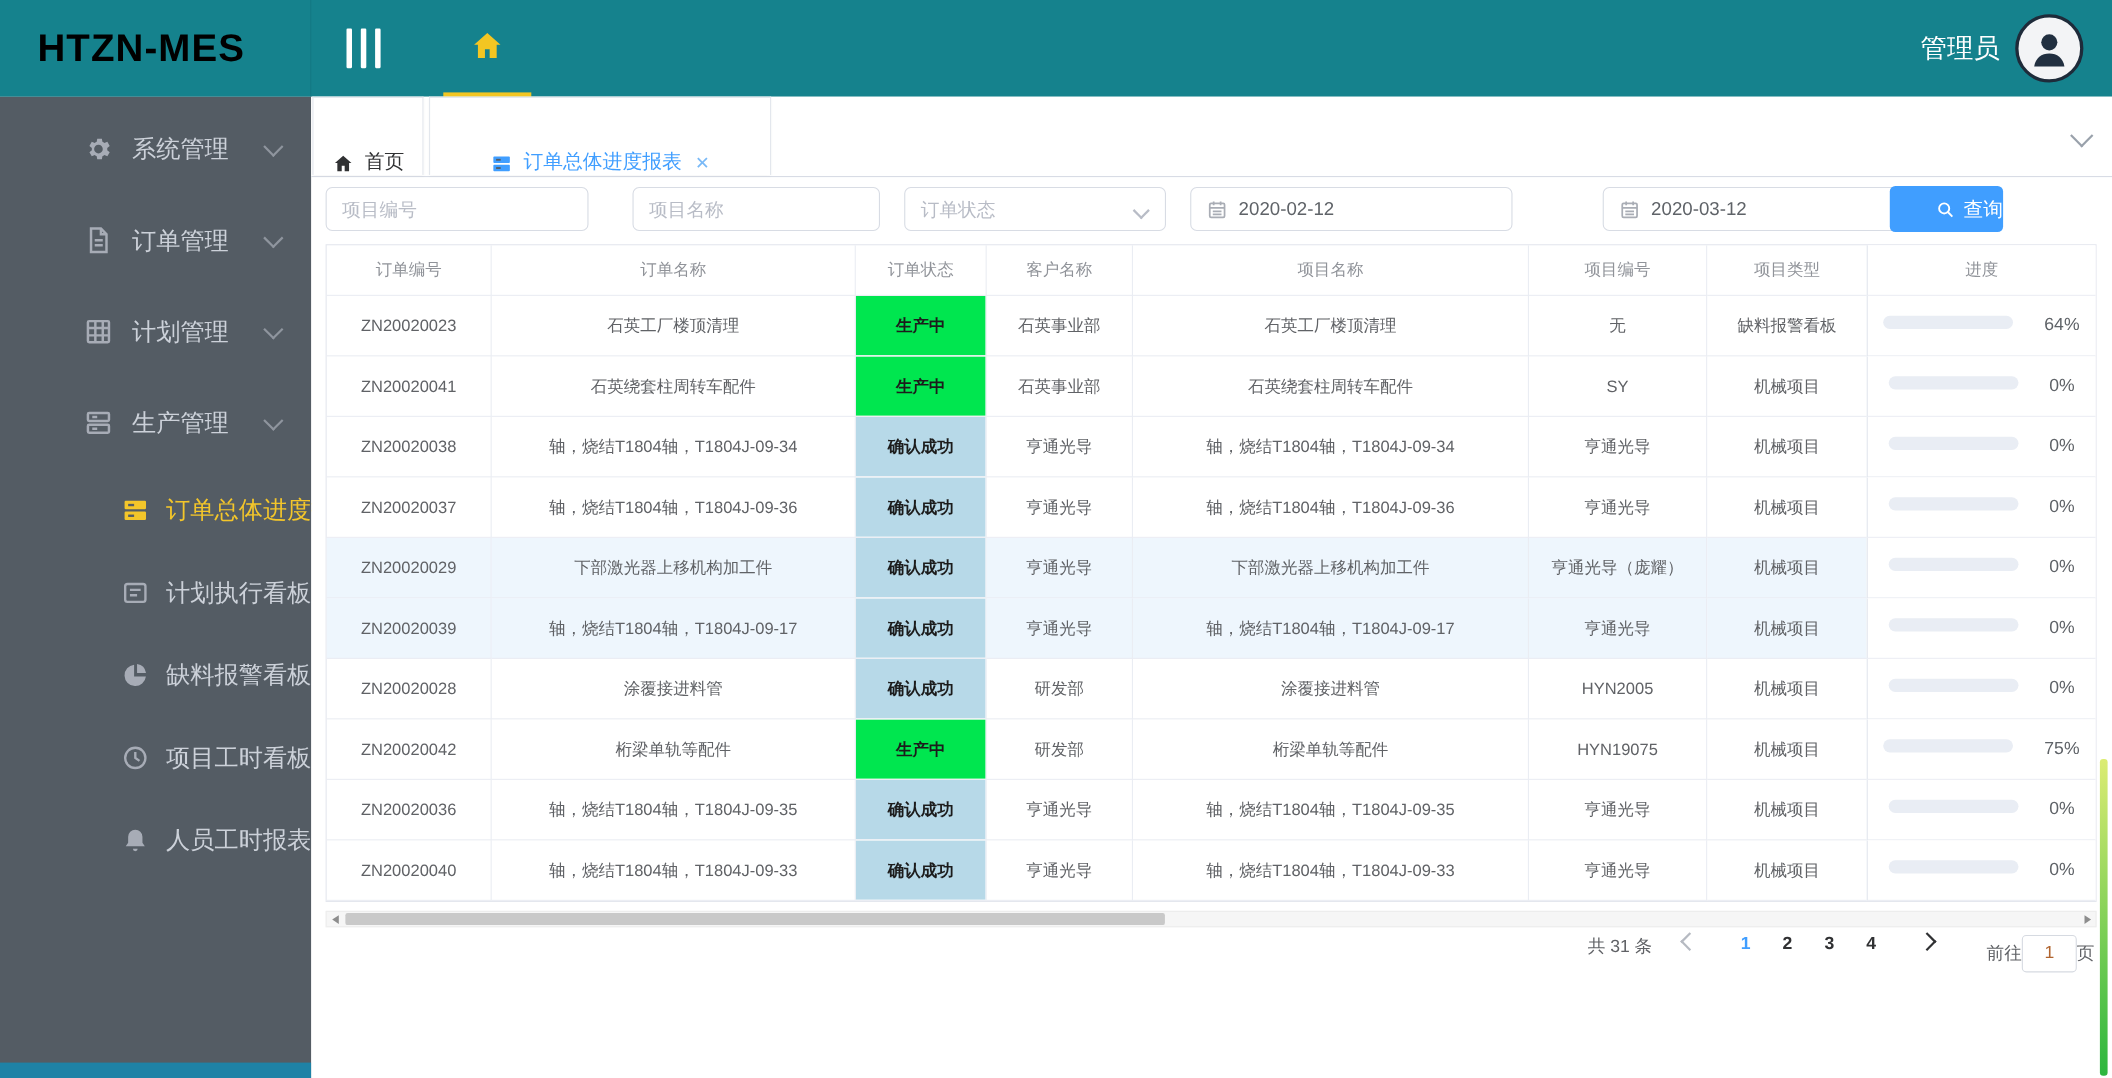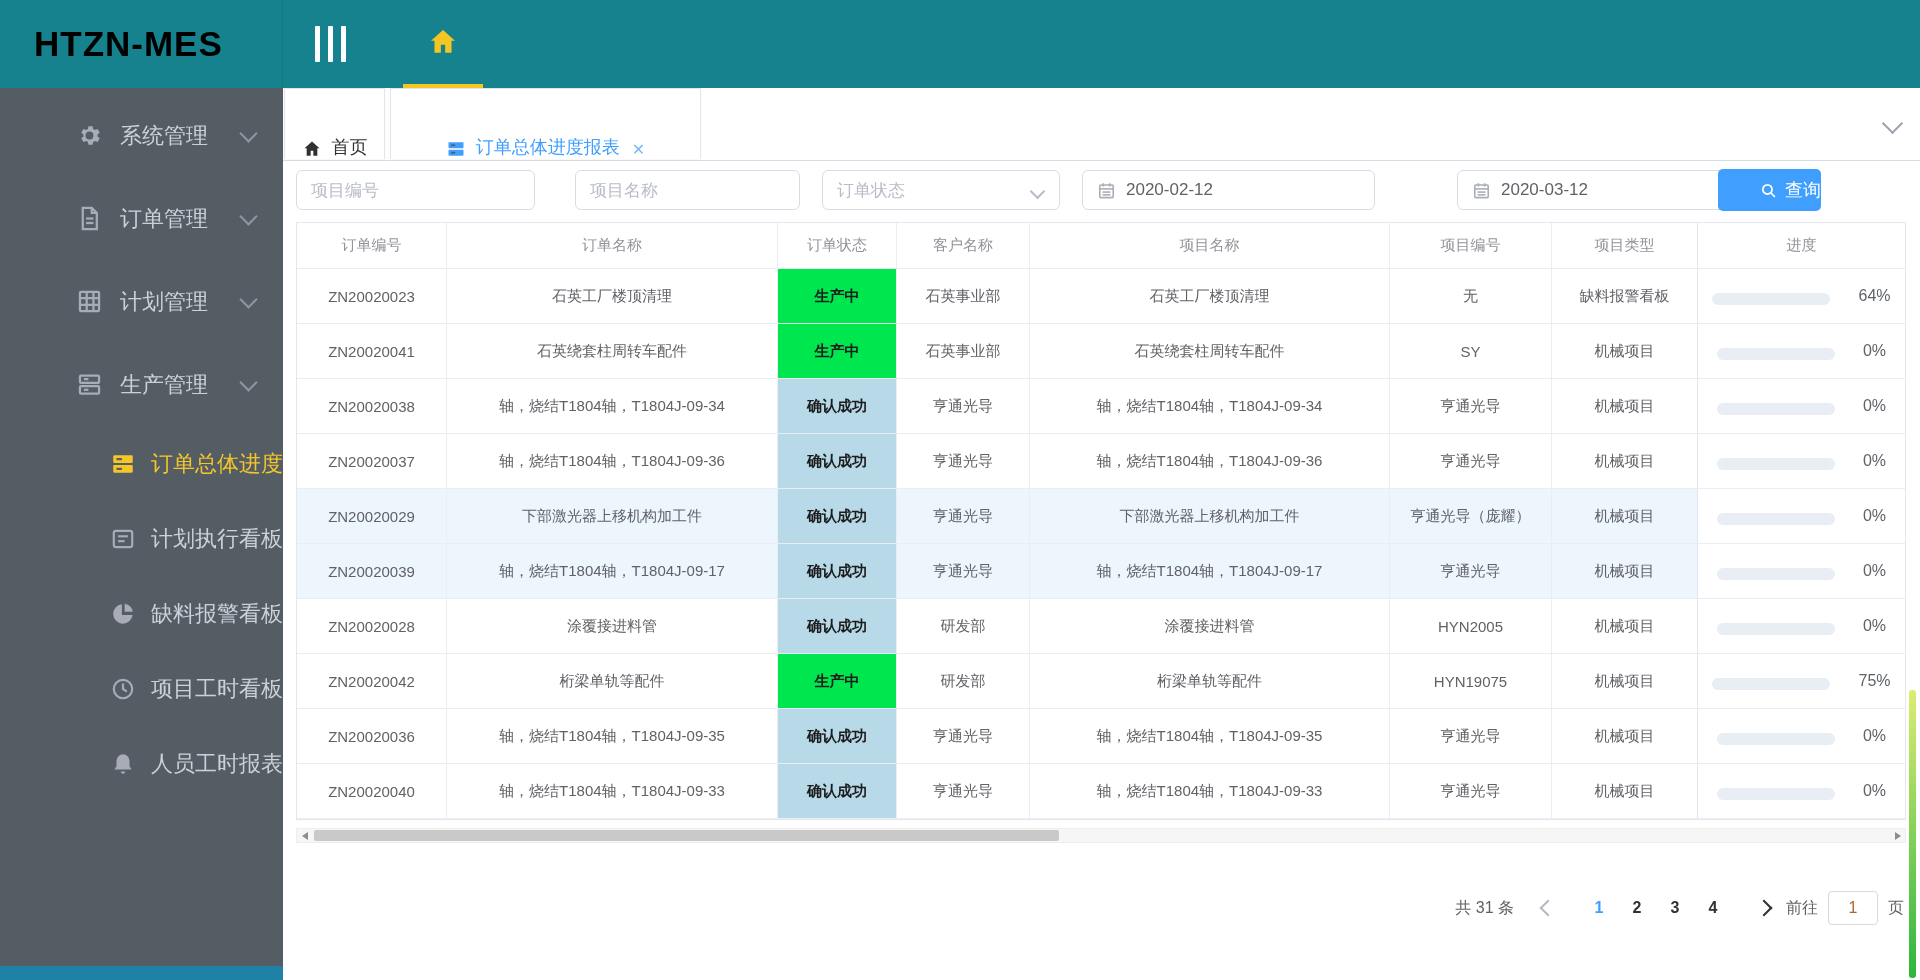--- a/index.html
+++ b/index.html
@@ -75,42 +75,42 @@
   .tcell{box-sizing:border-box;border-right:1px solid #eaedf3;border-bottom:1px solid #eaedf3;
          display:flex;align-items:center;justify-content:center;height:55px;overflow:hidden;white-space:nowrap;padding:0 6px}
   .tcell.c6{border-right:none}
   .tcell.c7{border-left:1px solid #e2e6ee;border-right:none;background:#fff}
   .thead{height:46px;color:#909399;font-size:15px}
   .st{width:100%;height:100%;display:flex;align-items:center;justify-content:center;font-weight:700;color:#1c1c1c}
   .st-green{background:var(--stgreen)}
   .st-blue{background:var(--stblue)}
   .tcell.status-cell{padding:0}
   .row-tint{background:#eef6fd}
-  .pwrap{display:flex;align-items:flex-end;gap:28px}
+  .pwrap{display:flex;align-items:flex-start;gap:28px}
   .ptrack{width:118px;height:12px;border-radius:6px;background:#e9edf4;overflow:hidden}
   .pfill{height:100%;border-radius:6px;background:var(--accent)}
   .plabel{font-size:16px;color:#5f6368}
 
   
   .hscroll{position:absolute;left:13px;top:740px;width:1610px;height:15px;background:#f6f6f6;border:1px solid #ededed;box-sizing:border-box}
   .hs-arrow{position:absolute;top:0;width:15px;height:13px;display:flex;align-items:center;justify-content:center;cursor:pointer}
   .hs-arrow.left{left:0}.hs-arrow.right{right:0}
   .tri-l{width:0;height:0;border-top:4px solid transparent;border-bottom:4px solid transparent;border-right:6px solid #8d8d8d}
   .tri-r{width:0;height:0;border-top:4px solid transparent;border-bottom:4px solid transparent;border-left:6px solid #8d8d8d}
   .hs-thumb{position:absolute;left:17px;top:1px;height:11px;width:745px;background:#c9c9c9;border-radius:2px;cursor:pointer}
 
   
-  .pagination{position:absolute;top:802px;right:16px;height:36px;display:flex;align-items:center;font-size:16px;color:#606266}
+  .pagination{position:absolute;top:762px;right:16px;height:36px;display:flex;align-items:flex-start;font-size:16px;color:#606266}
   .pg-total{margin-right:28px}
   .pchev{width:10px;height:10px;border-left:2px solid currentColor;border-bottom:2px solid currentColor;display:inline-block;cursor:pointer}
   .pchev.left{transform:rotate(45deg);color:#b6bac2;margin-right:26px}
   .pchev.right{transform:rotate(225deg);color:#303133;margin-left:26px}
   .pg-num{width:38px;text-align:center;font-weight:700;color:#303133;cursor:pointer}
   .pg-num.current{color:var(--accent)}
-  .pg-goto{margin-left:16px;display:flex;align-items:center;gap:10px}
+  .pg-goto{margin-left:48px;display:flex;align-items:center;}
   .pg-input{width:50px;height:34px;border:1px solid #d6dae1;border-radius:4px;box-sizing:border-box;
             display:flex;align-items:center;justify-content:center;color:#b0642f;font-size:16px;background:#fff;cursor:text}
 
   .edge-scroll{position:absolute;right:4px;top:690px;width:7px;height:288px;border-radius:3px;
                background:linear-gradient(#dcec72,#2cb63e);cursor:pointer}
 </style>
 </head>
 <body>
 
 <div class="app-header">
@@ -120,20 +120,29 @@
       <i></i>
       <i></i>
     </div>
   <div class="topnav-home">
     <span class="icon">
       <svg viewBox="0 0 24 24">
           <path d="M12 3l9 8h-2.6v9h-4.8v-6h-3.2v6H5.6v-9H3z"></path>
         </svg>
     </span>
     <span class="home-underline"></span>
+  </div>
+  <div class="user-area">
+    <span class="user-name">管理员</span>
+    <span class="avatar">
+      <svg viewBox="0 0 24 24">
+          <circle cx="12" cy="9" r="4"></circle>
+          <path d="M4.5 21c.6-4.3 3.7-6.5 7.5-6.5s6.9 2.2 7.5 6.5z"></path>
+        </svg>
+    </span>
   </div>
 </div>
 
 <div class="sidebar">
   <div id="sidebar-menu">
       <div class="menu-item">
         <span class="icon">
           <svg viewBox="0 0 24 24" fill="currentColor">
             <path d="M19.1 12.9a7 7 0 000-1.8l2-1.6-1.9-3.3-2.4 1a7 7 0 00-1.6-1l-.4-2.5h-3.8l-.4 2.5a7 7 0 00-1.6 1l-2.4-1-1.9 3.3 2 1.6a7 7 0 000 1.8l-2 1.6 1.9 3.3 2.4-1a7 7 0 001.6 1l.4 2.5h3.8l.4-2.5a7 7 0 001.6-1l2.4 1 1.9-3.3zM12 15.5A3.5 3.5 0 1112 8.5a3.5 3.5 0 010 7z"></path>
           </svg>

